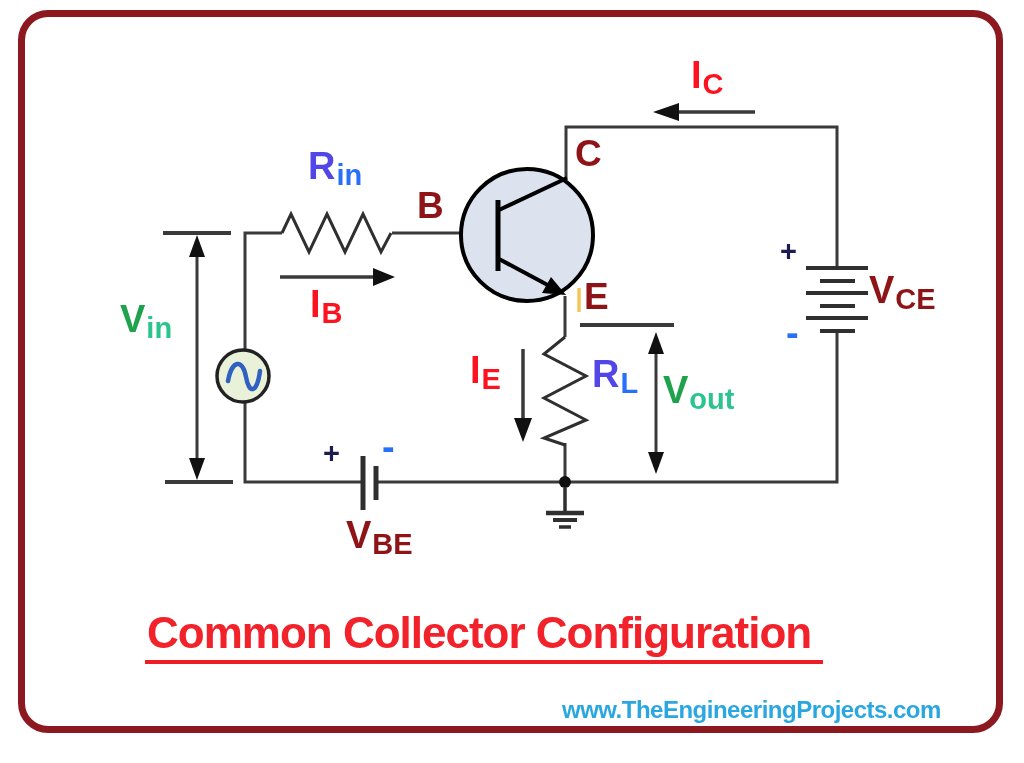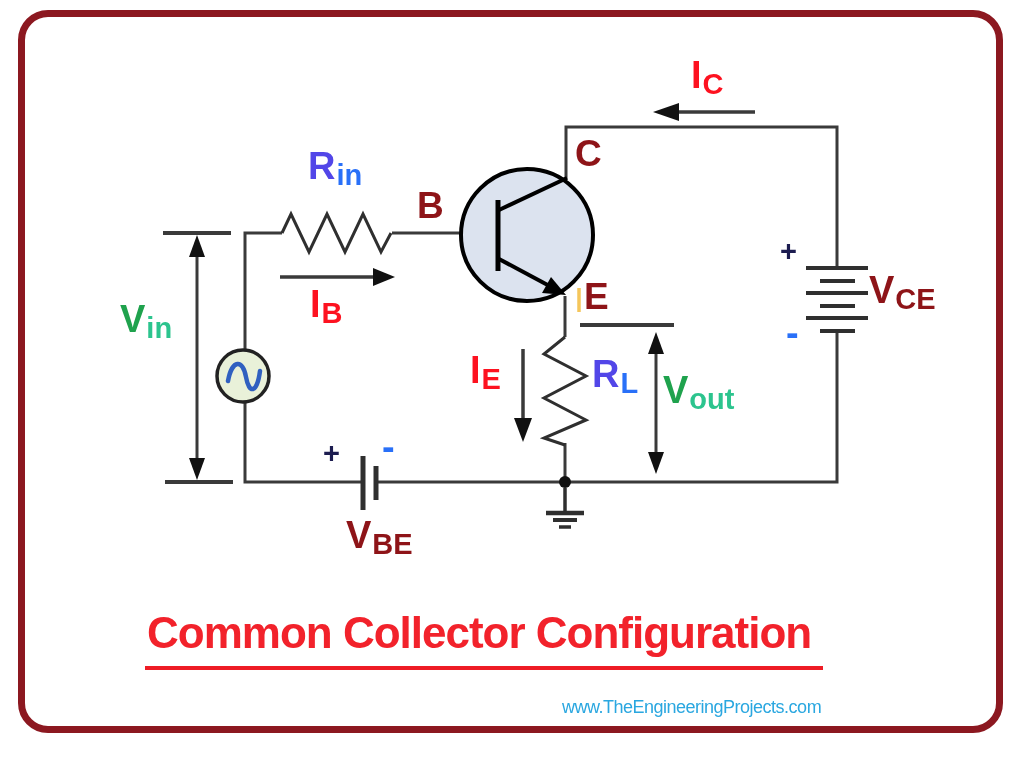--- a/index.html
+++ b/index.html
@@ -21,23 +21,23 @@
   .green .main{ color:#1fa24d; } .green .sub{ color:#2cc48e; }
 
   .letter{ position:absolute; font-weight:bold; font-size:37px; color:#8e1418; line-height:1; }
 
   .sign{ position:absolute; font-weight:bold; line-height:1; }
   .sign.plus{ font-size:29px; color:#1c1c50; }
   .sign.minus{ font-size:38px; color:#2970f8; }
 
   .title{ position:absolute; left:145px; top:611px; font-size:44px; font-weight:bold;
           color:#f2222b; letter-spacing:-1px; line-height:1;
-          border-bottom:4px solid #ee1c25; padding:0 12px 11px 2px; }
+          border-bottom:4px solid #ee1c25; padding:0 12px 5px 2px; }
 
-  .website{ position:absolute; left:562px; top:698px; font-size:18px; font-weight:normal;
+  .website{ position:absolute; left:562px; top:698px; font-size:24px; font-weight:bold;
             color:#2aa7e0; line-height:1; letter-spacing:-0.5px; }
 </style>
 </head>
 <body>
 
 <div class="canvas">
 
   <div class="frame"></div>
 
   <svg class="circuit" width="1024" height="763" viewBox="0 0 1024 763">

